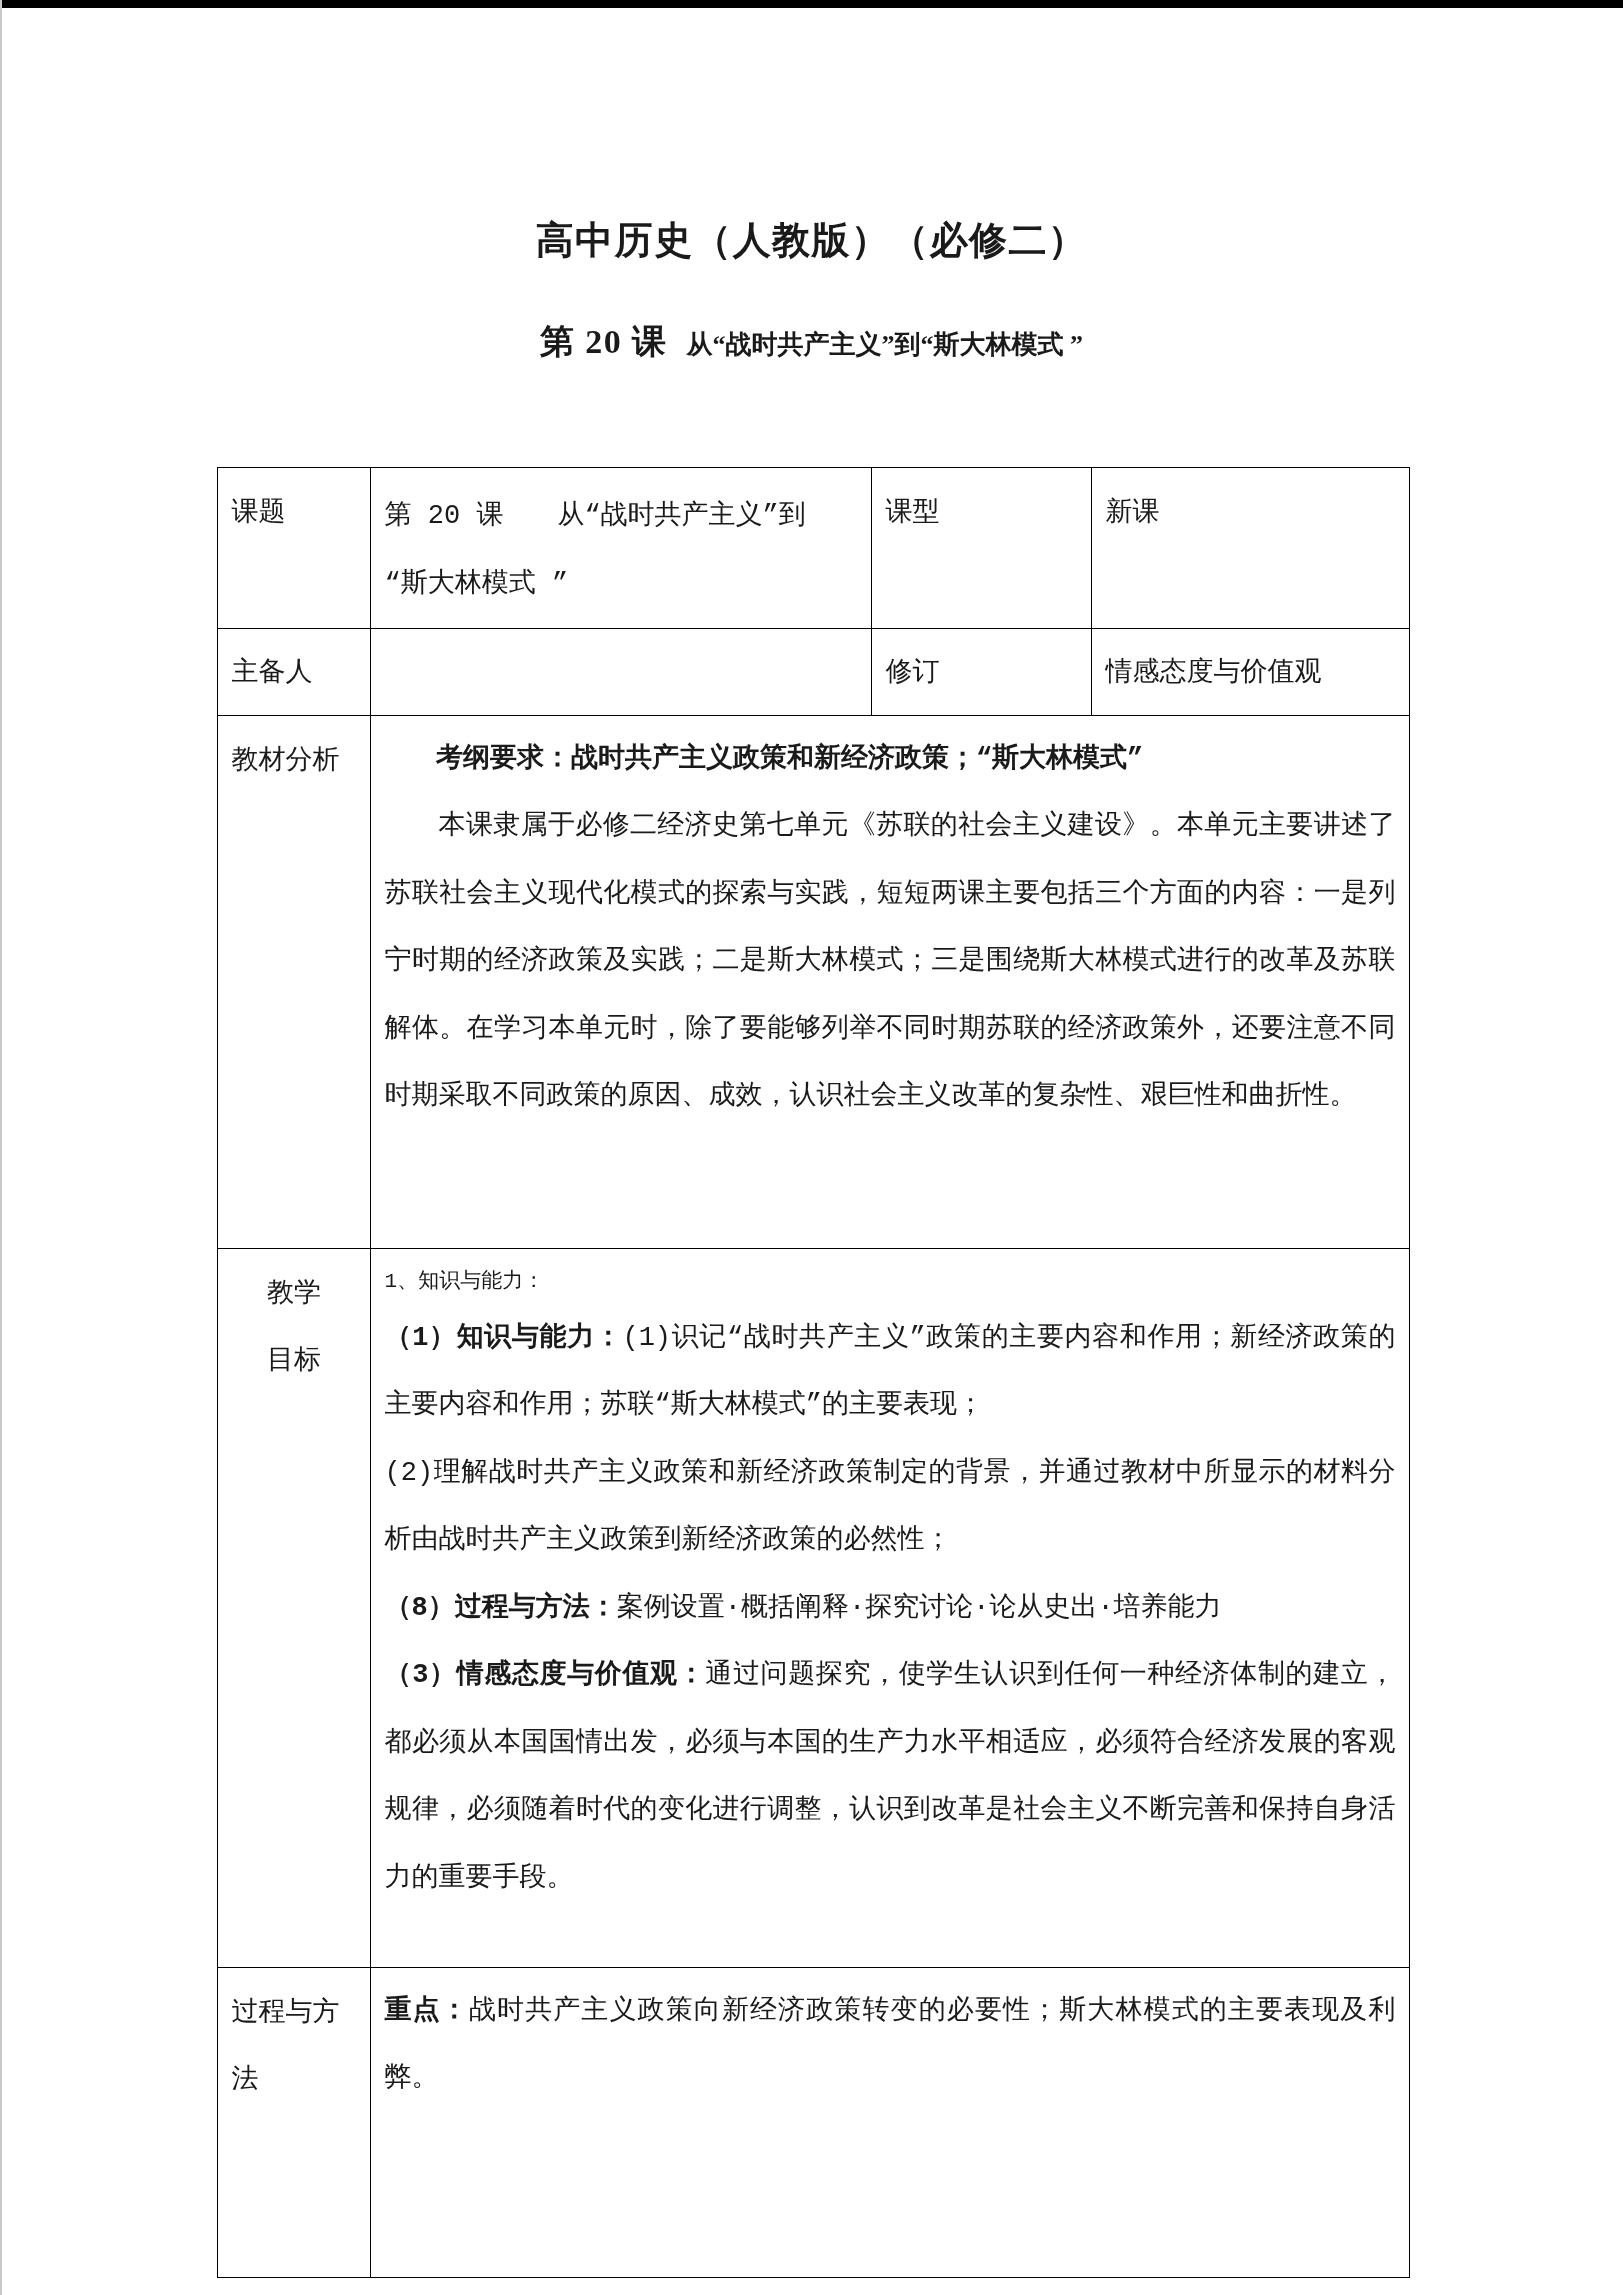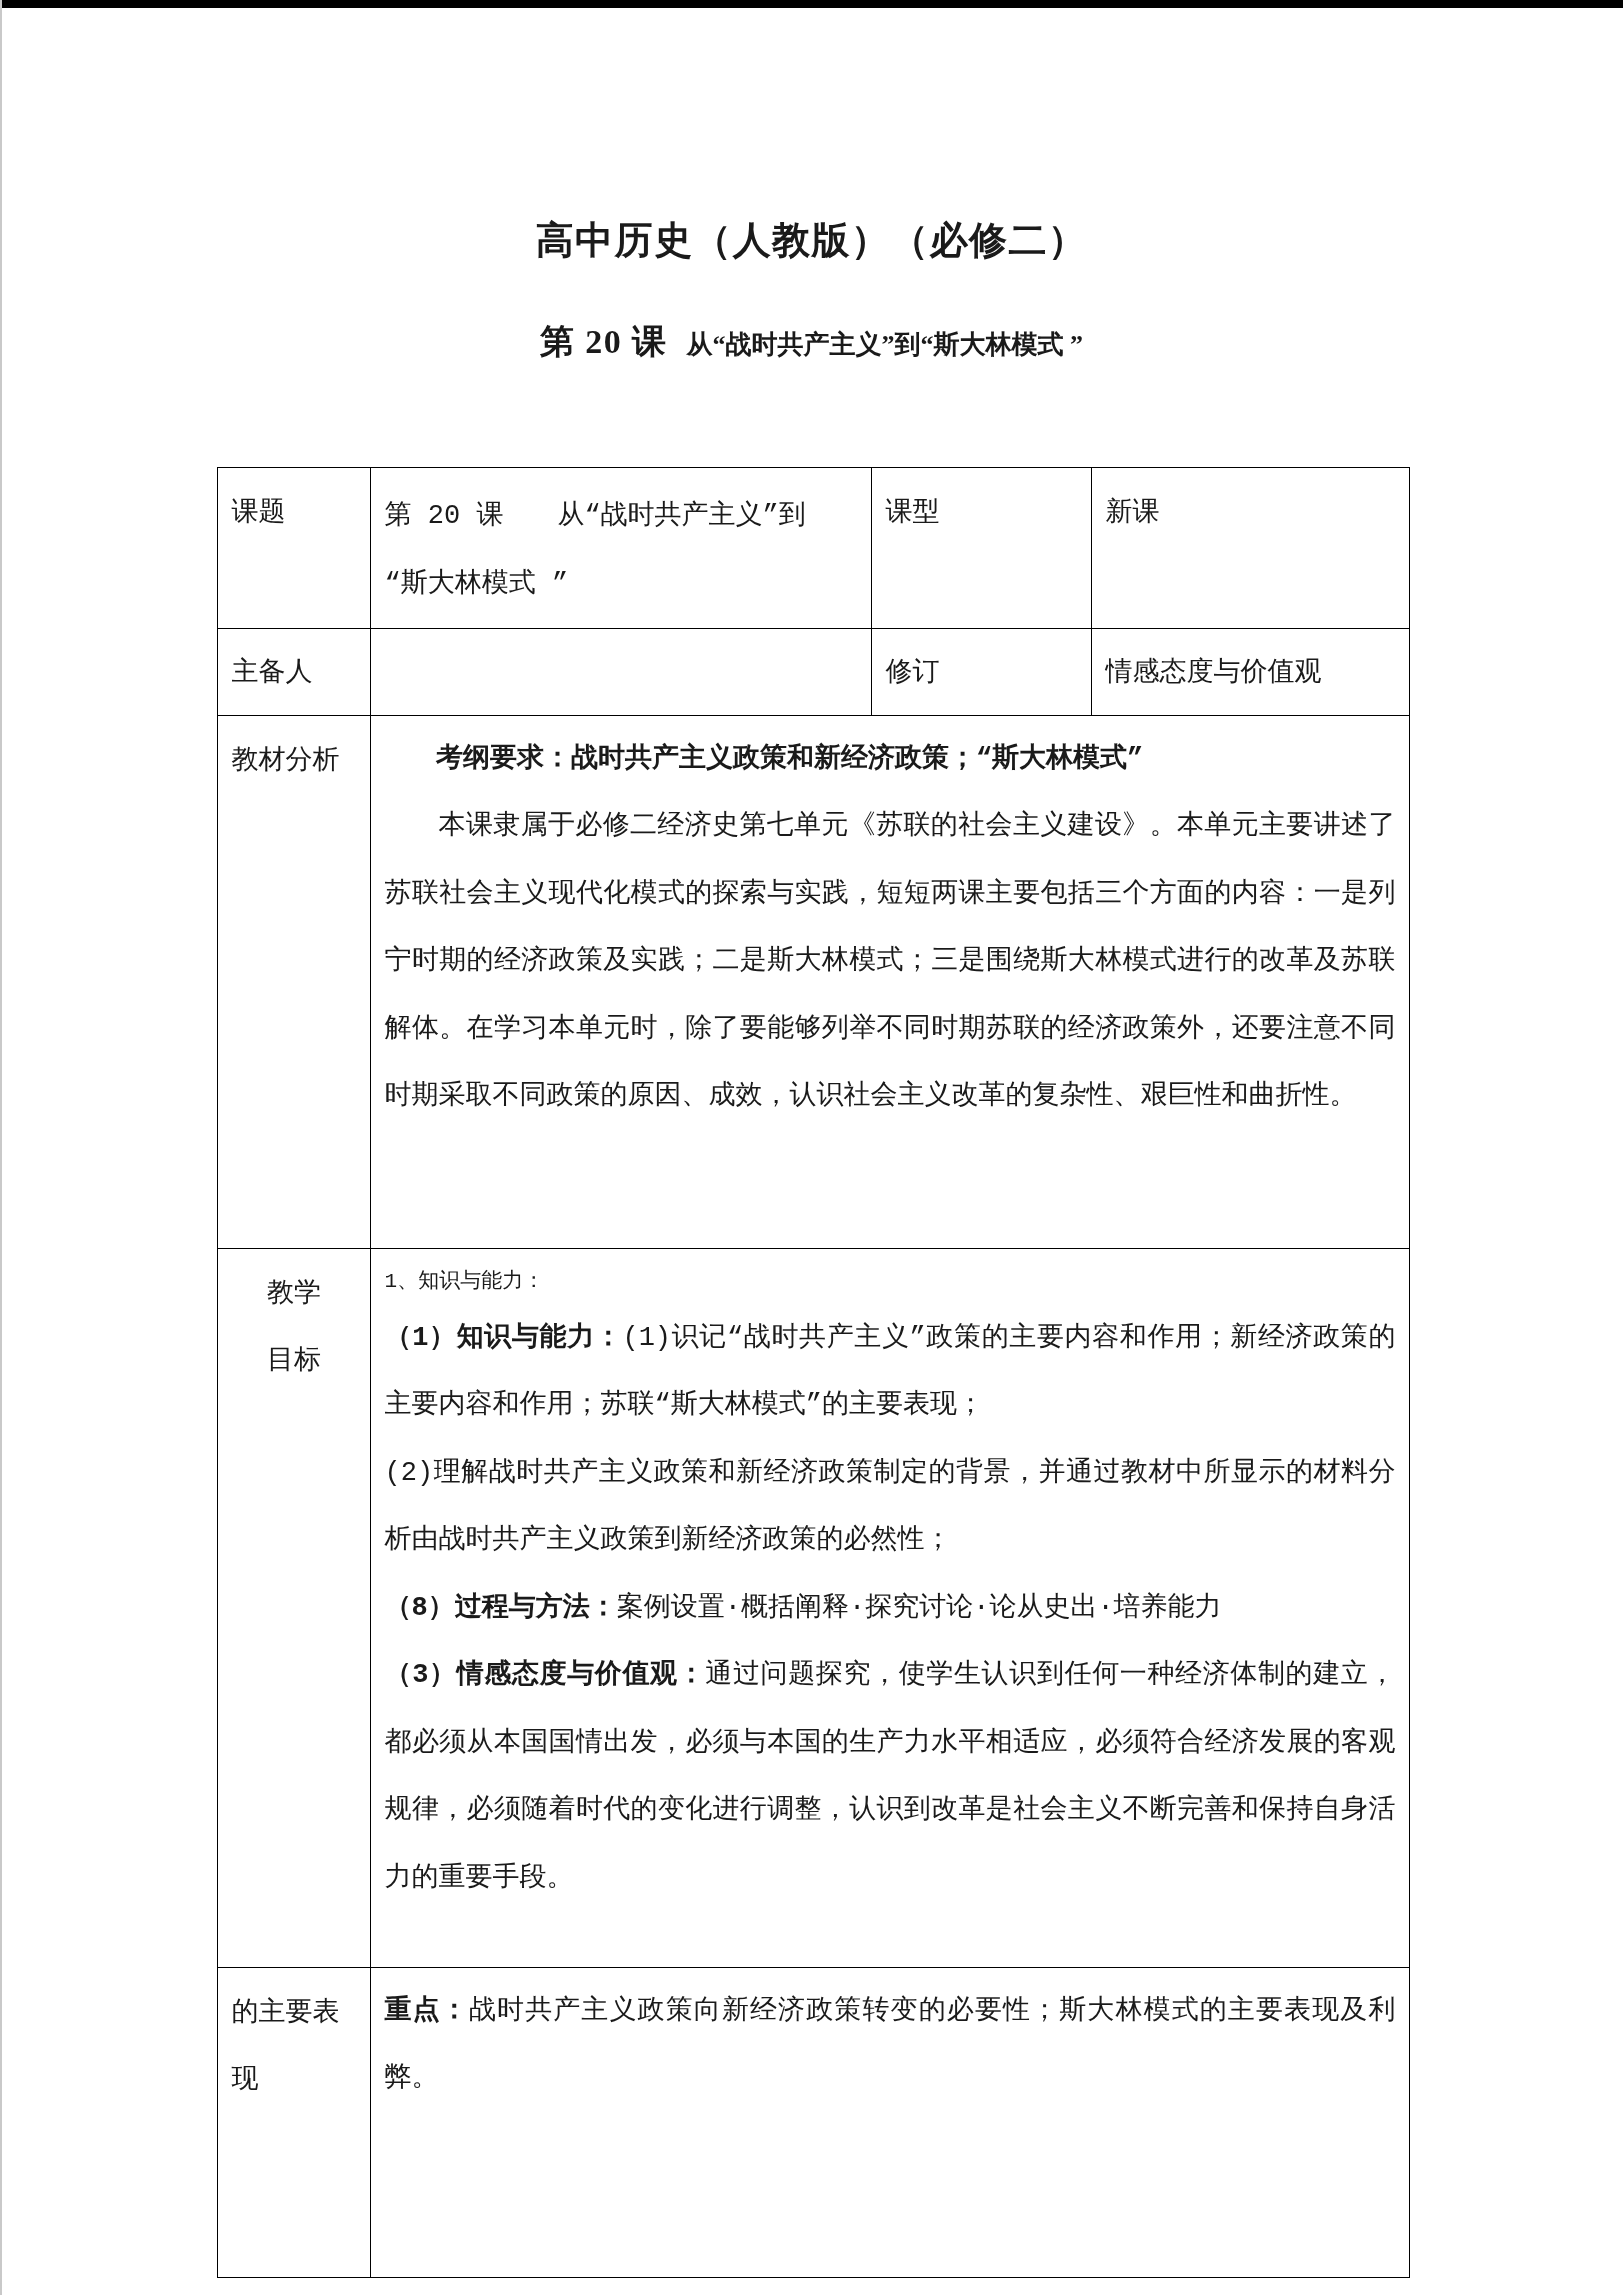--- a/index.html
+++ b/index.html
@@ -138,21 +138,21 @@
       <td class="content-cell" colspan="3">
         <p class="small-line">1、知识与能力：</p>
         <p><span class="b">（1）知识与能力：</span><span>(1)识记“战时共产主义”政策的主要内容和作用；新经济政策的主要内容和作用；苏联“斯大林模式”的主要表现；</span></p>
         <p>(2)理解战时共产主义政策和新经济政策制定的背景，并通过教材中所显示的材料分析由战时共产主义政策到新经济政策的必然性；</p>
         <p><span class="b">（8）过程与方法：</span><span>案例设置·概括阐释·探究讨论·论从史出·培养能力</span></p>
         <p><span class="b">（3）情感态度与价值观：</span><span>通过问题探究，使学生认识到任何一种经济体制的建立，都必须从本国国情出发，必须与本国的生产力水平相适应，必须符合经济发展的客观规律，必须随着时代的变化进行调整，认识到改革是社会主义不断完善和保持自身活力的重要手段。</span></p>
       </td>
     </tr>
 
     <tr class="row-5">
-      <td class="label-cell">的主要表现</td>
+      <td class="label-cell">过程与方法</td>
       <td class="content-cell" colspan="3">
         <p><span class="b">重点：</span><span>战时共产主义政策向新经济政策转变的必要性；斯大林模式的主要表现及利弊。</span></p>
       </td>
     </tr>
 
   </tbody>
     </table>
 </div>
 
 

